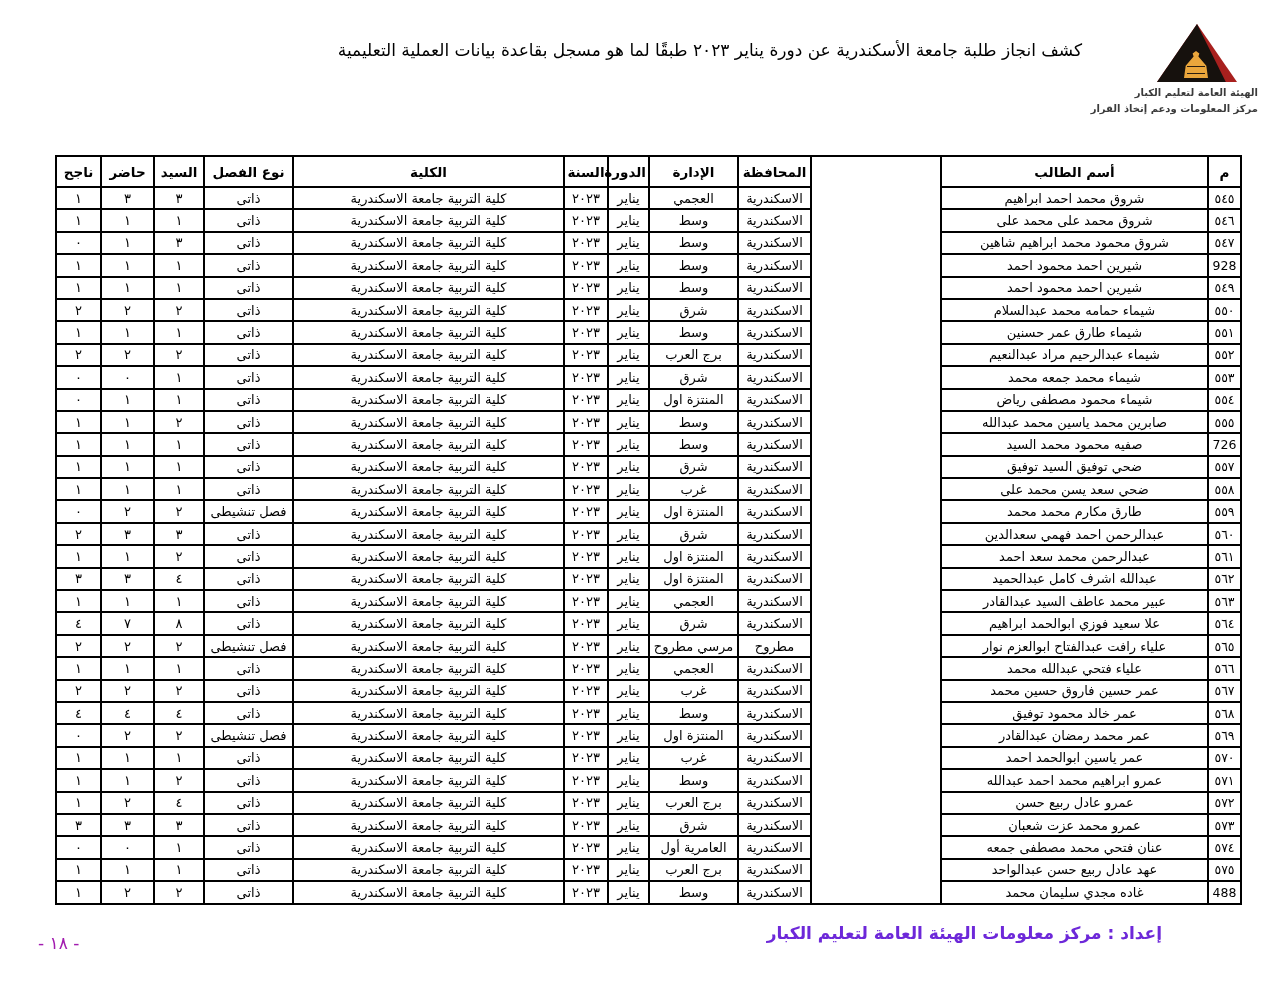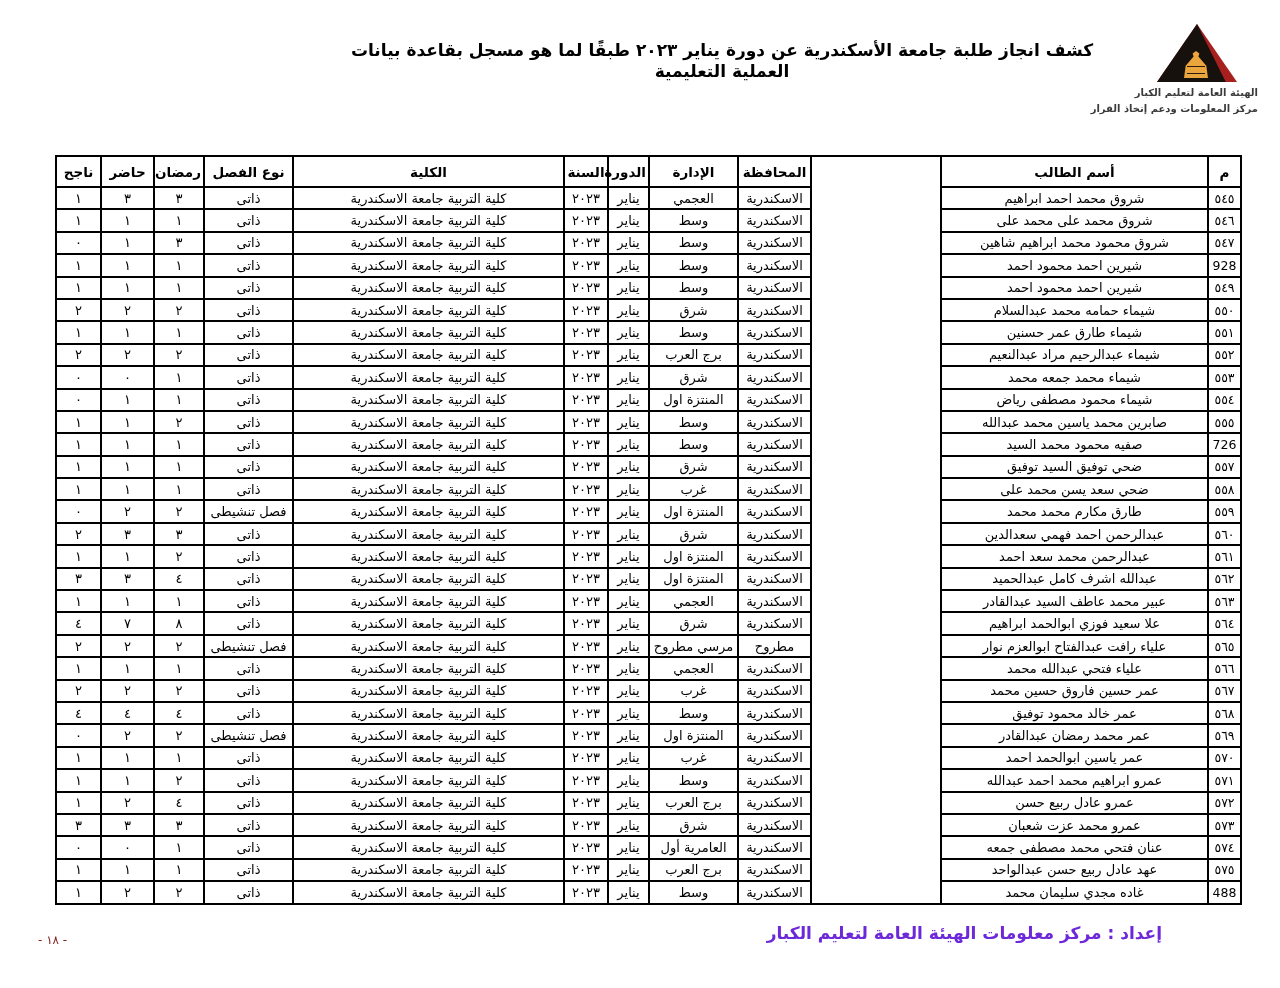--- a/index.html
+++ b/index.html
@@ -3,23 +3,23 @@
 <meta charset="utf-8">
 <style>
   html,body { margin:0; padding:0; }
   body {
     width:1280px; height:988px; position:relative; background:#ffffff;
     font-family:"DejaVu Sans", sans-serif; color:#000;
     overflow:hidden;
   }
   
   .title {
-    position:absolute; top:40px; left:322px; width:800px;
+    position:absolute; top:40px; left:310px; width:800px;
     direction:rtl; text-align:center;
-    font-size:17px; font-weight:bold; color:#000; line-height:1.25;
+    font-size:17px; font-weight:normal; color:#000; line-height:1.25;
   }
   .logo { position:absolute; left:1136px; top:24px; width:122px; text-align:center; }
   .logo-tri { position:relative; width:80px; height:58px; margin:0 auto 3px; }
   .tri-red   { position:absolute; inset:0; background:#a8201e; clip-path:polygon(50% 0, 0 100%, 100% 100%); }
   .tri-black { position:absolute; inset:0; background:#16110d; clip-path:polygon(50% 0, 0 100%, 86% 100%); }
   .tri-figure{
     position:absolute; left:27px; bottom:4px; width:24px; height:27px; background:#eaa63c;
     clip-path:polygon(50% 0, 64% 9%, 60% 20%, 93% 55%, 100% 100%, 0 100%, 7% 55%, 40% 20%, 36% 9%);
   }
   .tri-book {
@@ -42,21 +42,21 @@
   table.doc th.gap, table.doc td.gap { border:none; background:#fff; }
   table.doc thead th.gap { border-top:2px solid #000; }
   table.doc tbody tr:last-child td.gap { border-bottom:2px solid #000; }
   
   .prepared {
     position:absolute; top:923px; right:118px; direction:rtl;
     font-size:17px; font-weight:bold; white-space:nowrap; color:#6d28d9;
   }
   .pagenum {
     position:absolute; top:933px; left:38px; direction:rtl;
-    font-size:12px; color:#7f1d1d; white-space:nowrap;
+    font-size:17px; color:#a21caf; white-space:nowrap;
   }
 </style>
 </head>
 <body>
 
 <div class="title">كشف انجاز طلبة جامعة الأسكندرية عن دورة يناير ٢٠٢٣ طبقًا لما هو مسجل بقاعدة بيانات العملية التعليمية</div>
 
 <div class="logo">
   <div class="logo-tri">
     <div class="tri-red"></div>
@@ -87,21 +87,21 @@
     <tr>
       <th>م</th>
       <th>أسم الطالب</th>
       <th class="gap"></th>
       <th>المحافظة</th>
       <th>الإدارة</th>
       <th>الدورة</th>
       <th>السنة</th>
       <th>الكلية</th>
       <th>نوع الفصل</th>
-      <th>رمضان</th>
+      <th>السيد</th>
       <th>حاضر</th>
       <th>ناجح</th>
     </tr>
   </thead>
   <tbody>
       <tr>
         <td class="c-no">٥٤٥</td>
         <td class="c-name">شروق محمد احمد ابراهيم</td>
         <td class="gap"></td>
         <td class="c-gov">الاسكندرية</td>

